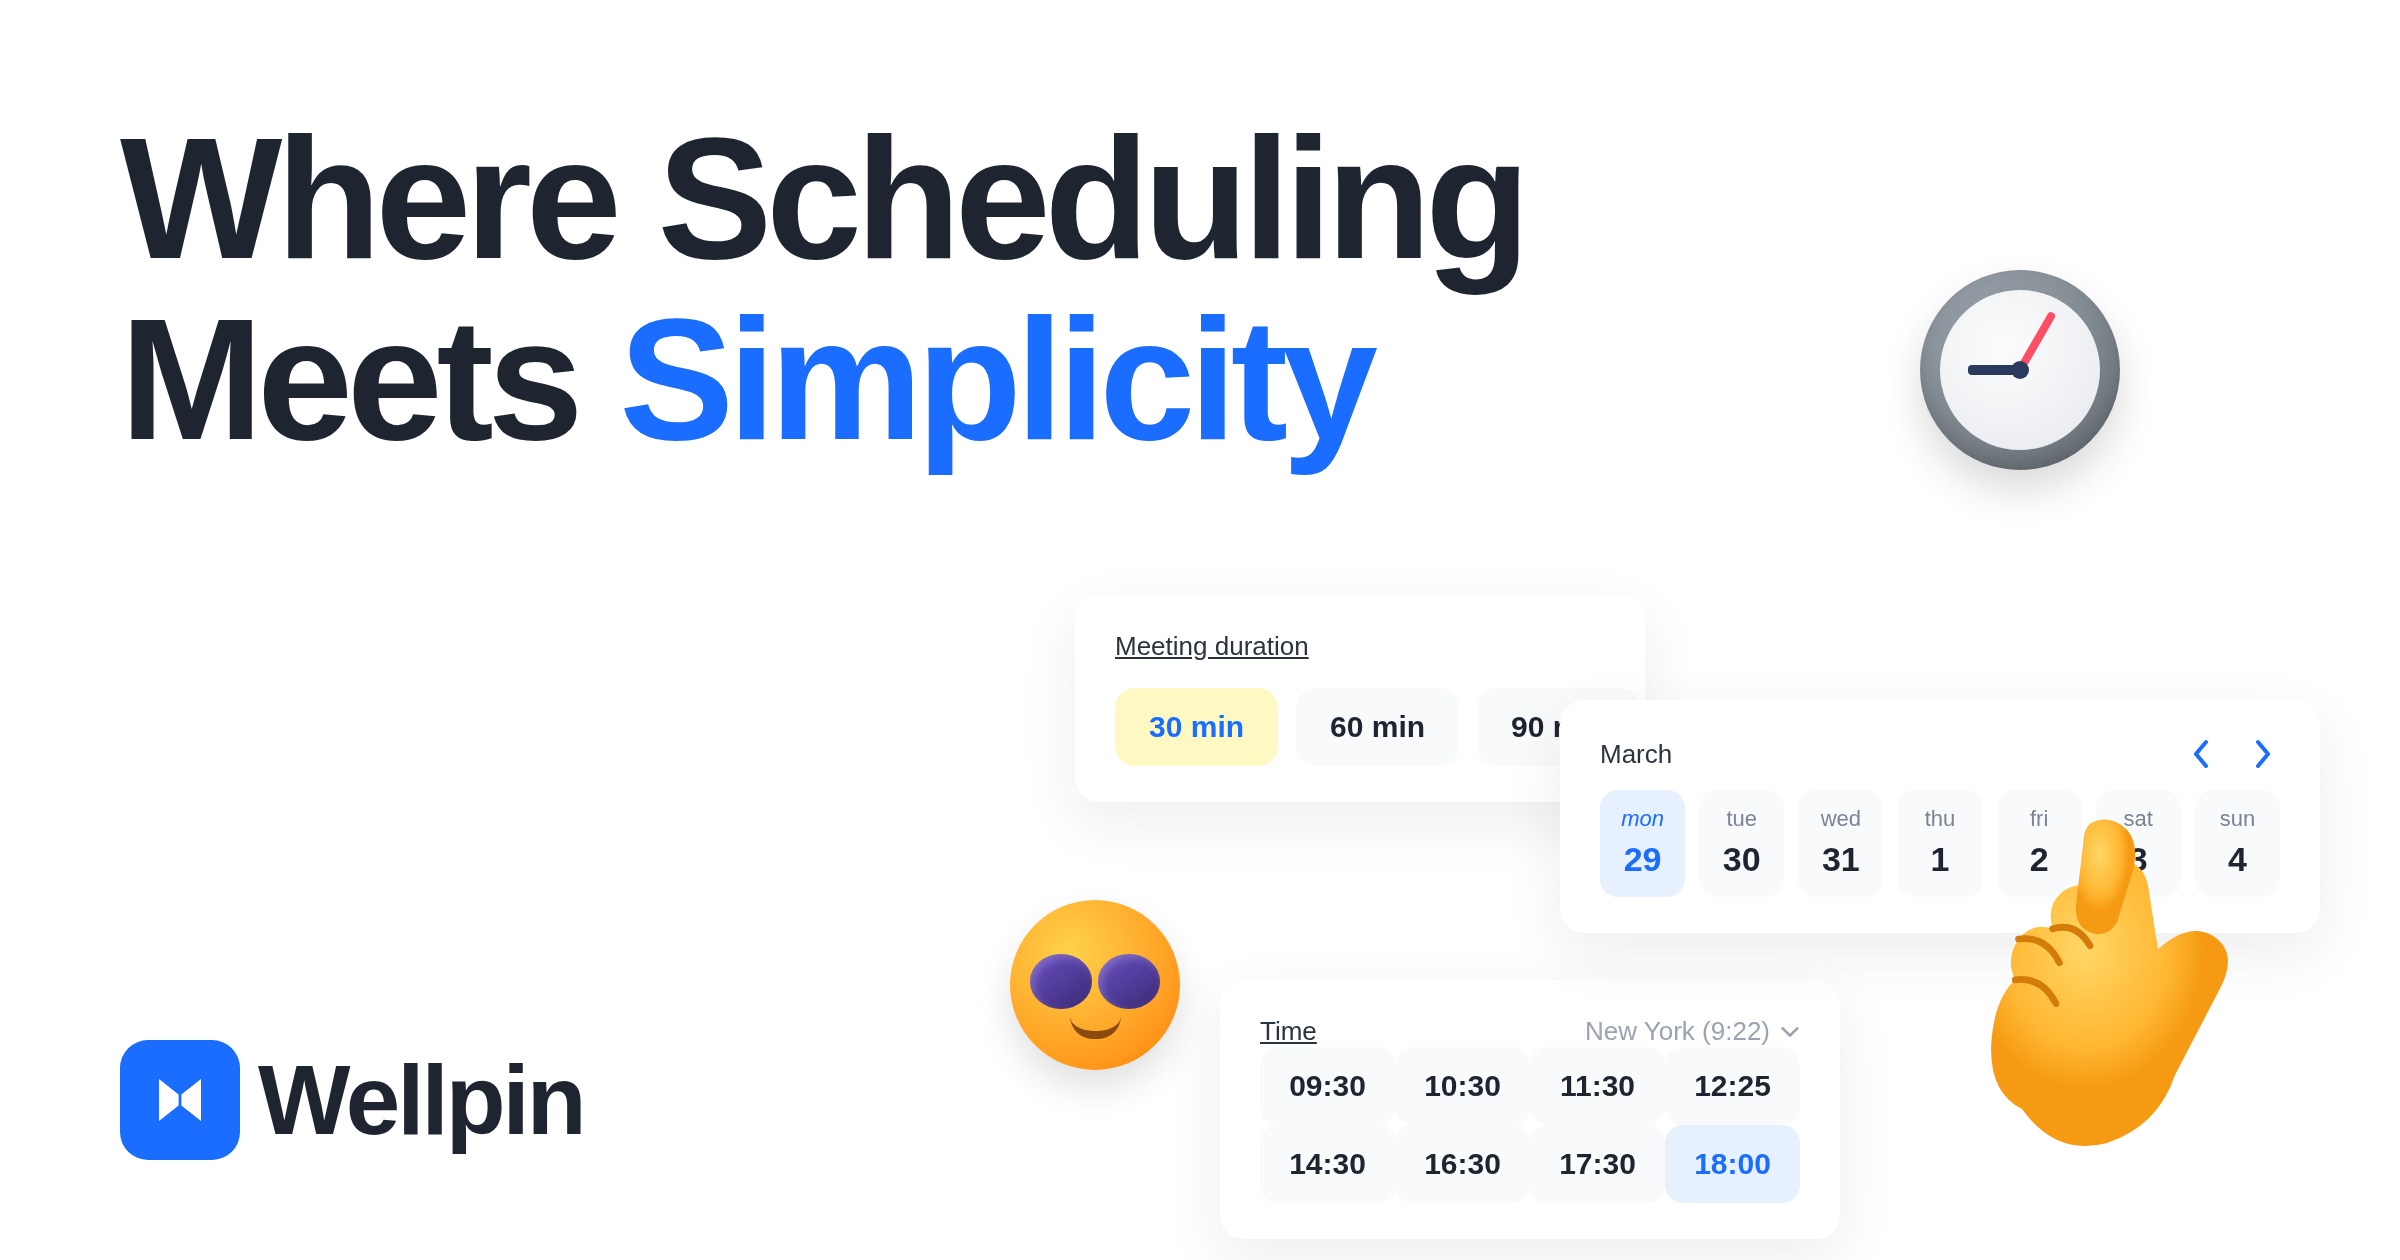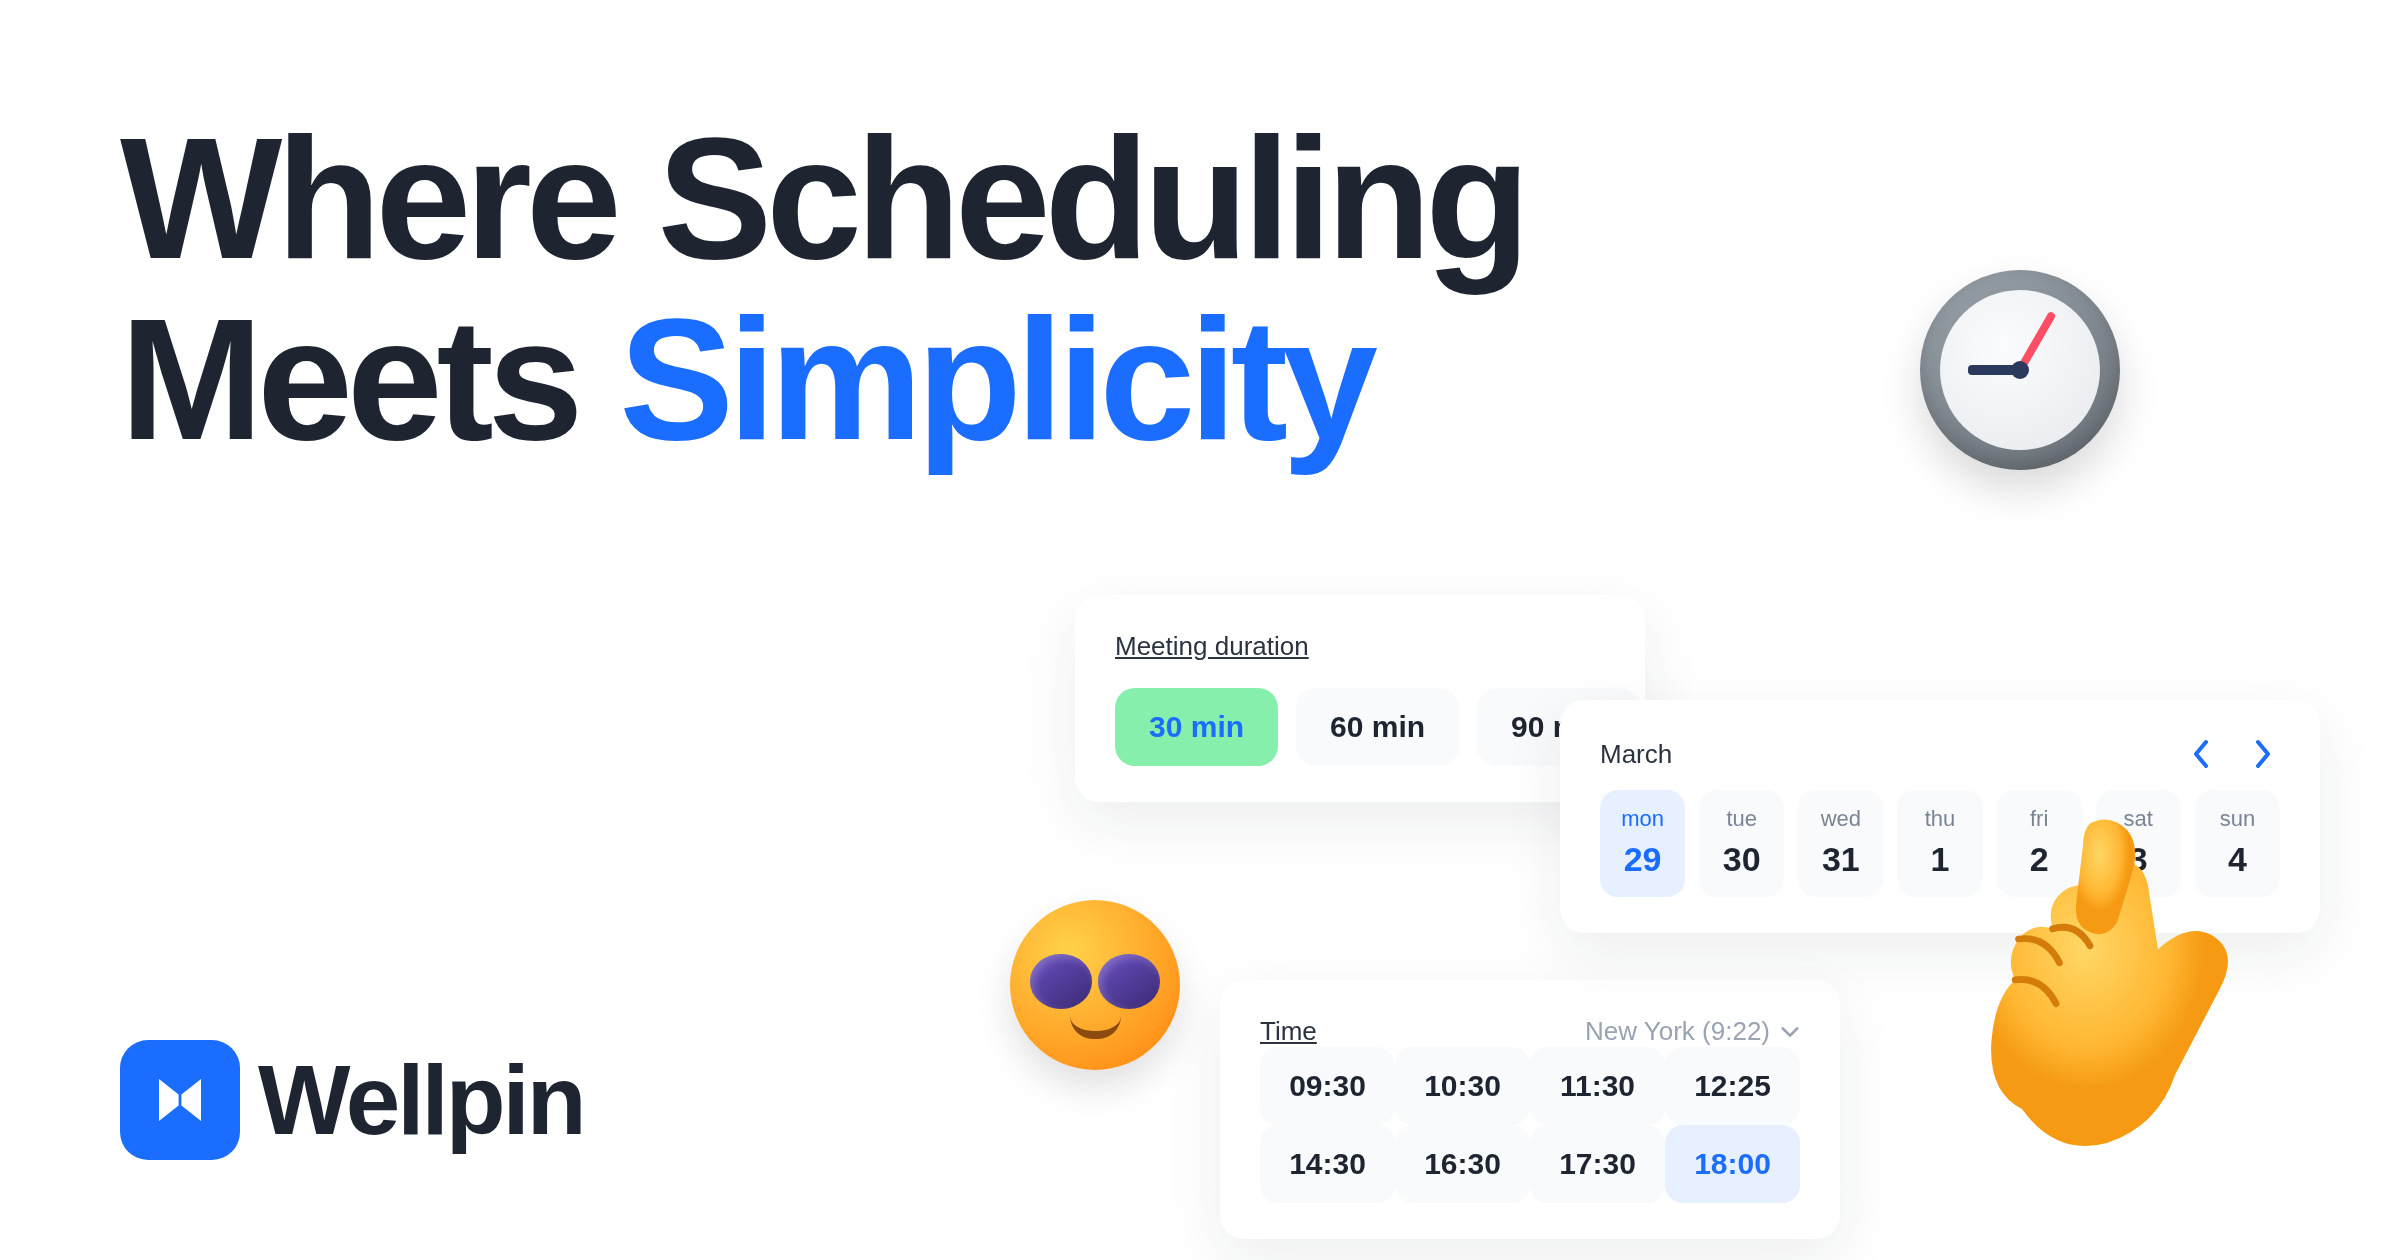--- a/index.html
+++ b/index.html
@@ -69,21 +69,21 @@
     .pill {
       padding: 22px 34px;
       font-size: 30px;
       font-weight: 600;
       border-radius: 20px;
       background: #f9fafb;
       color: #1e2430;
       white-space: nowrap;
     }
     .pill.selected {
-      background: #86efac;
+      background: #fef9c3;
       color: #1a6dff;
     }
     .date-card {
       top: 700px;
       left: 1560px;
       width: 760px;
       z-index: 2;
     }
     .date-header {
       display: flex;
@@ -103,21 +103,21 @@
     .day-cell {
       flex: 1;
       background: #f9fafb;
       border-radius: 18px;
       padding: 16px 8px 18px;
       text-align: center;
     }
     .day-cell.selected { background: #e6f0ff; }
     .day-abbr { font-size: 22px; color: #7a8494; font-weight: 500; margin-bottom: 8px; }
     .day-num { font-size: 34px; color: #1e2430; font-weight: 600; }
-    .day-cell.selected .day-abbr { color: #1a6dff; }
+    .day-cell.selected .day-abbr { color: #1a6dff; font-style: italic; }
     .day-cell.selected .day-num { color: #1a6dff; }
     .time-card {
       top: 980px;
       left: 1220px;
       width: 620px;
     }
     .time-header {
       display: flex;
       align-items: center;
       justify-content: space-between;

